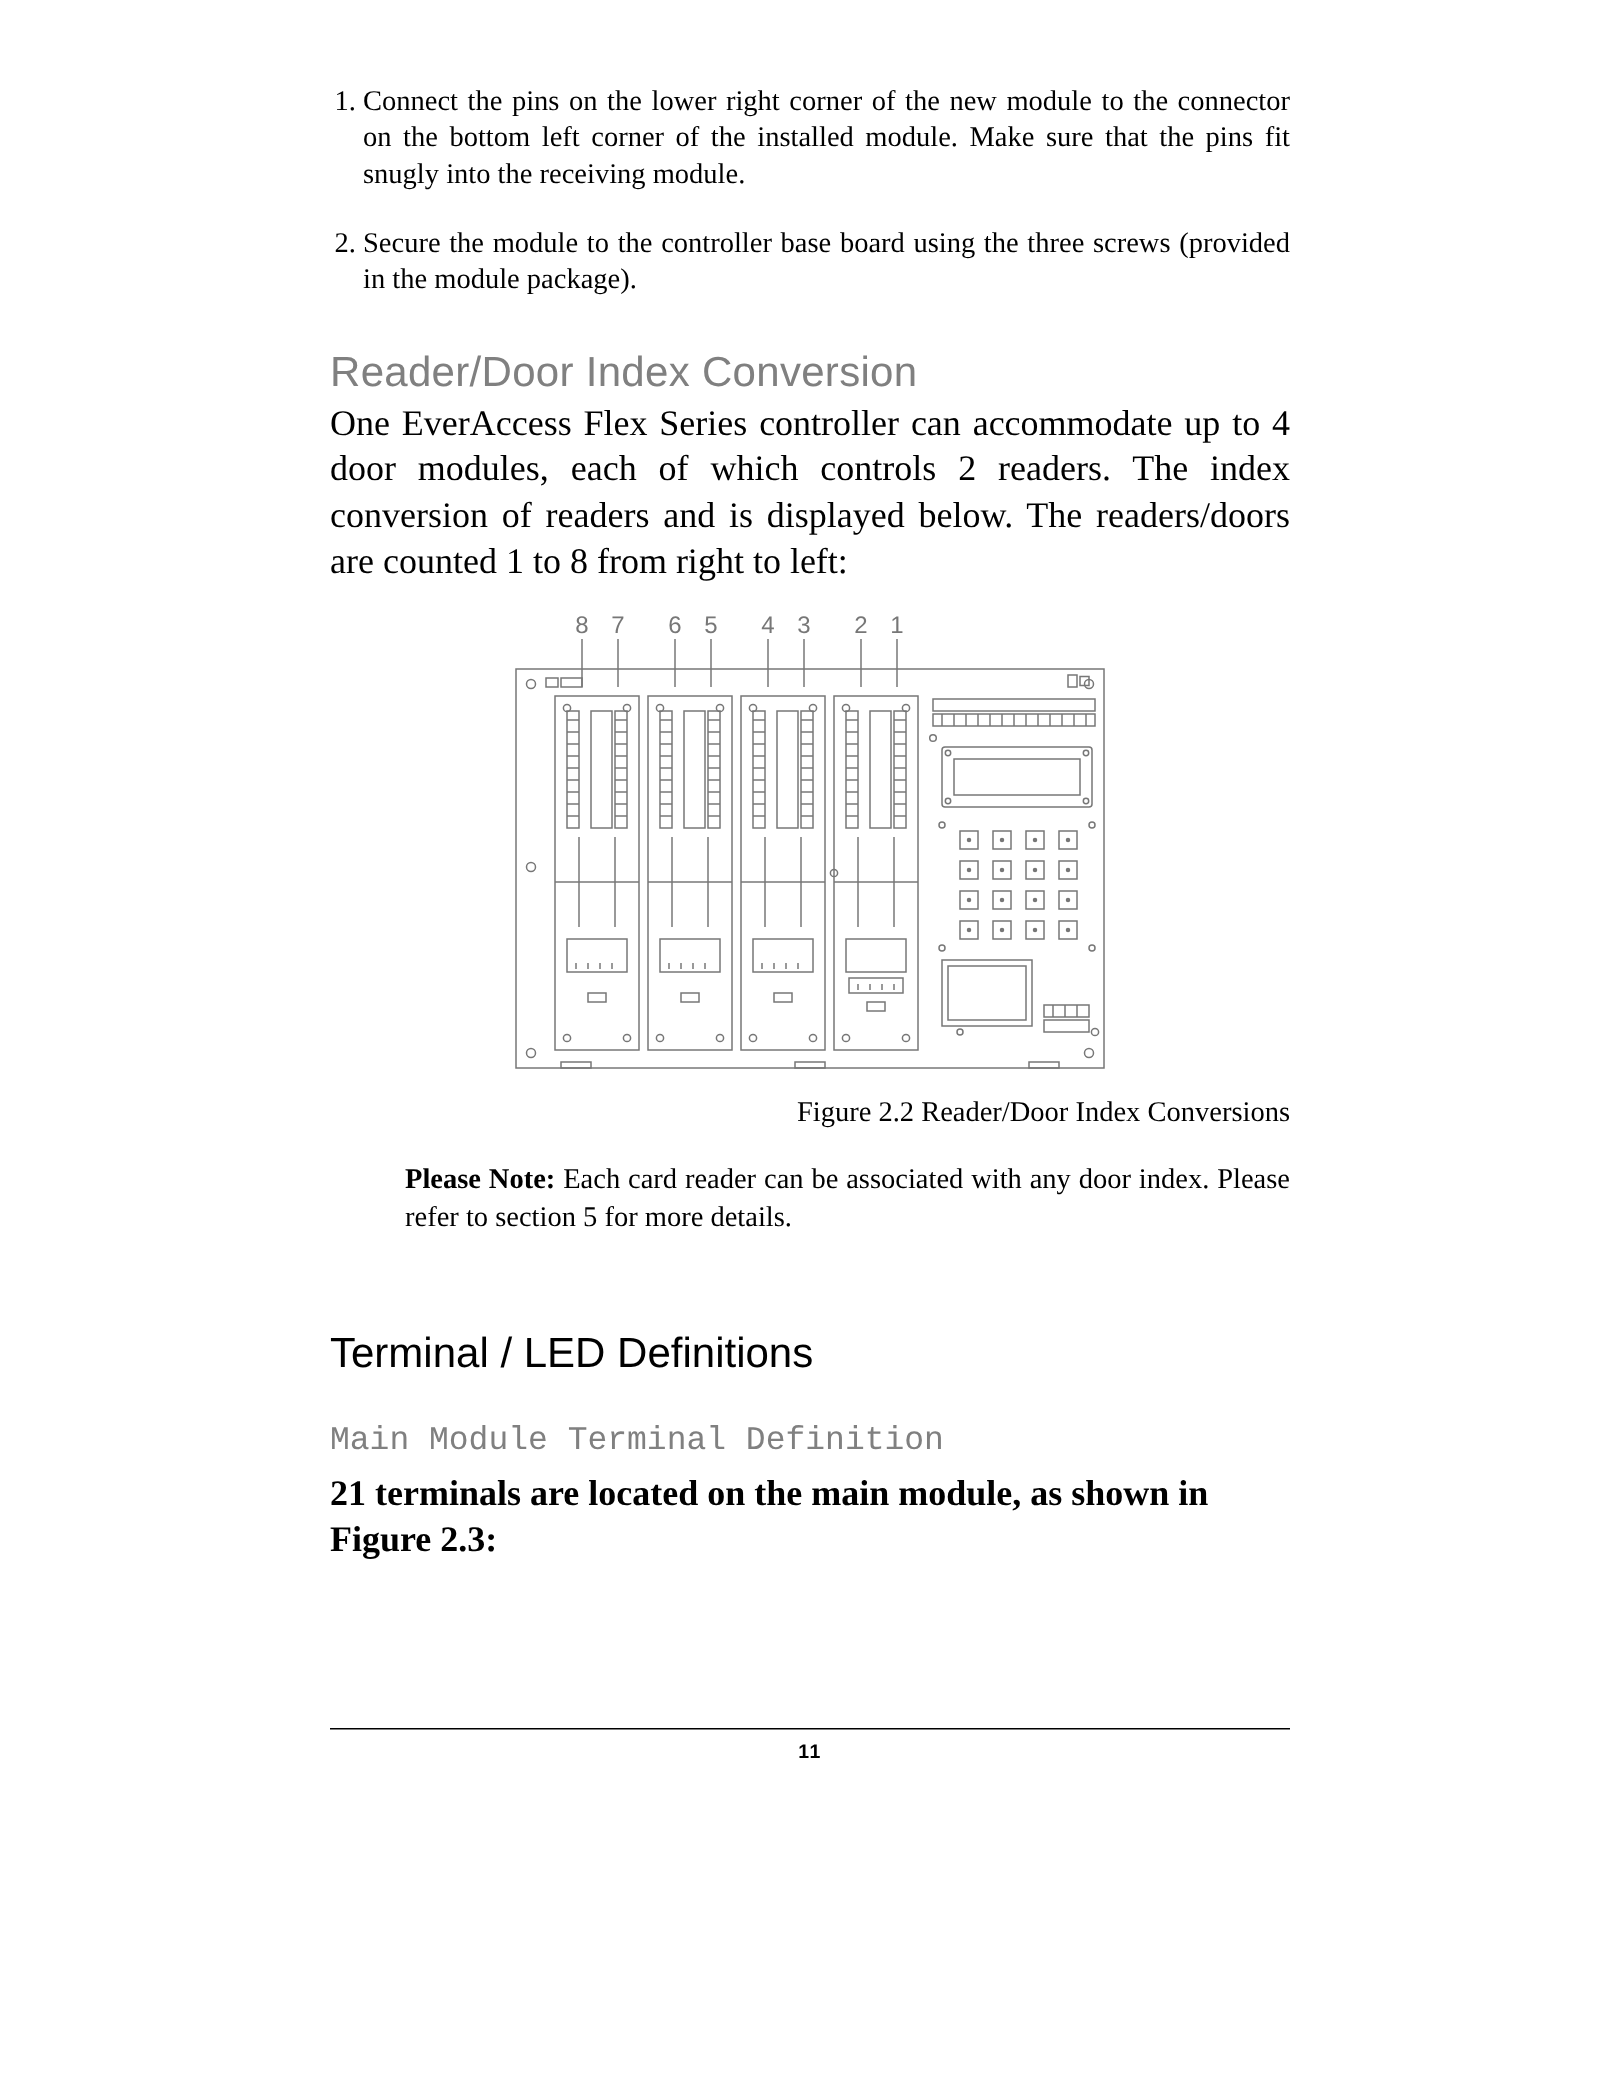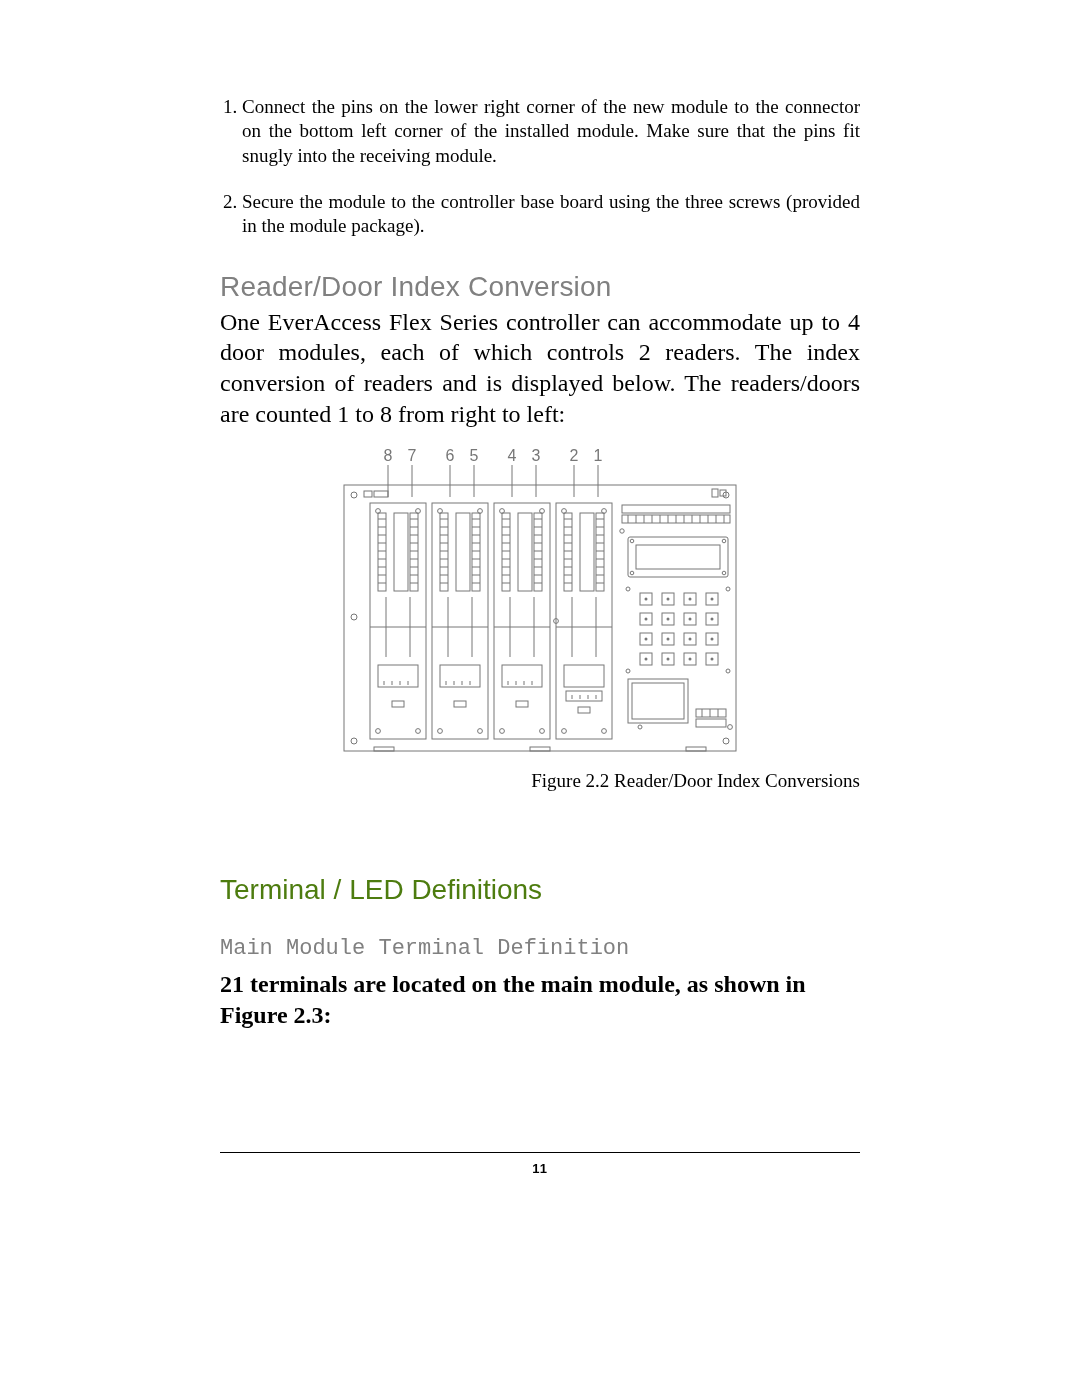--- a/index.html
+++ b/index.html
@@ -6,21 +6,21 @@
     margin: 0;
     padding: 0;
     background: #fff;
     font-family: Garamond, 'Times New Roman', Times, serif;
     color: #000;
   }
   .page {
     width: 1080px;
     min-height: 1397px;
     box-sizing: border-box;
-    padding: 95px 220px 60px 220px;
+    padding: 56px 220px 60px 220px;
     position: relative;
     border-radius: 30px;
   }
   ol.steps {
     margin: 0 0 30px 0;
     padding-left: 22px;
     font-size: 19px;
     line-height: 1.28;
   }
   ol.steps li {
@@ -32,22 +32,22 @@
     font-size: 28px;
     font-weight: 400;
     letter-spacing: 0.2px;
     color: #808080;
     margin: 32px 0 4px 0;
   }
   h2.major {
     font-family: Arial, Helvetica, sans-serif;
     font-size: 28px;
     font-weight: 400;
-    color: #4d7c0f;
-    margin: 82px 0 30px 0;
+    color: #000000;
+    margin: 62px 0 30px 0;
   }
   h3.subsection {
     font-family: Liberation Mono, monospace;
     font-size: 22px;
     font-weight: 400;
     color: #808080;
     margin: 0 0 8px 0;
   }
   p.body {
     font-size: 24px;
@@ -407,20 +407,23 @@
 
         <rect x="34" y="300" width="20" height="4"></rect>
         <rect x="190" y="300" width="20" height="4"></rect>
         <rect x="346" y="300" width="20" height="4"></rect>
       </g>
     </svg>
   </div>
 
   <p class="caption">Figure 2.2 Reader/Door Index Conversions</p>
 
+  <p class="note">
+    <strong>Please Note:</strong><span> Each card reader can be associated with any door index. Please refer to section 5 for more details.</span>
+  </p>
 
   <h2 class="major">Terminal / LED Definitions</h2>
 
   <h3 class="subsection">Main Module Terminal Definition</h3>
   <p class="body" style="text-align:left;font-weight:bold;">21 terminals are located on the main module, as shown in Figure 2.3:</p>
 
   <div class="footer">
     <hr>
     <span class="pn">11</span>
   </div>

